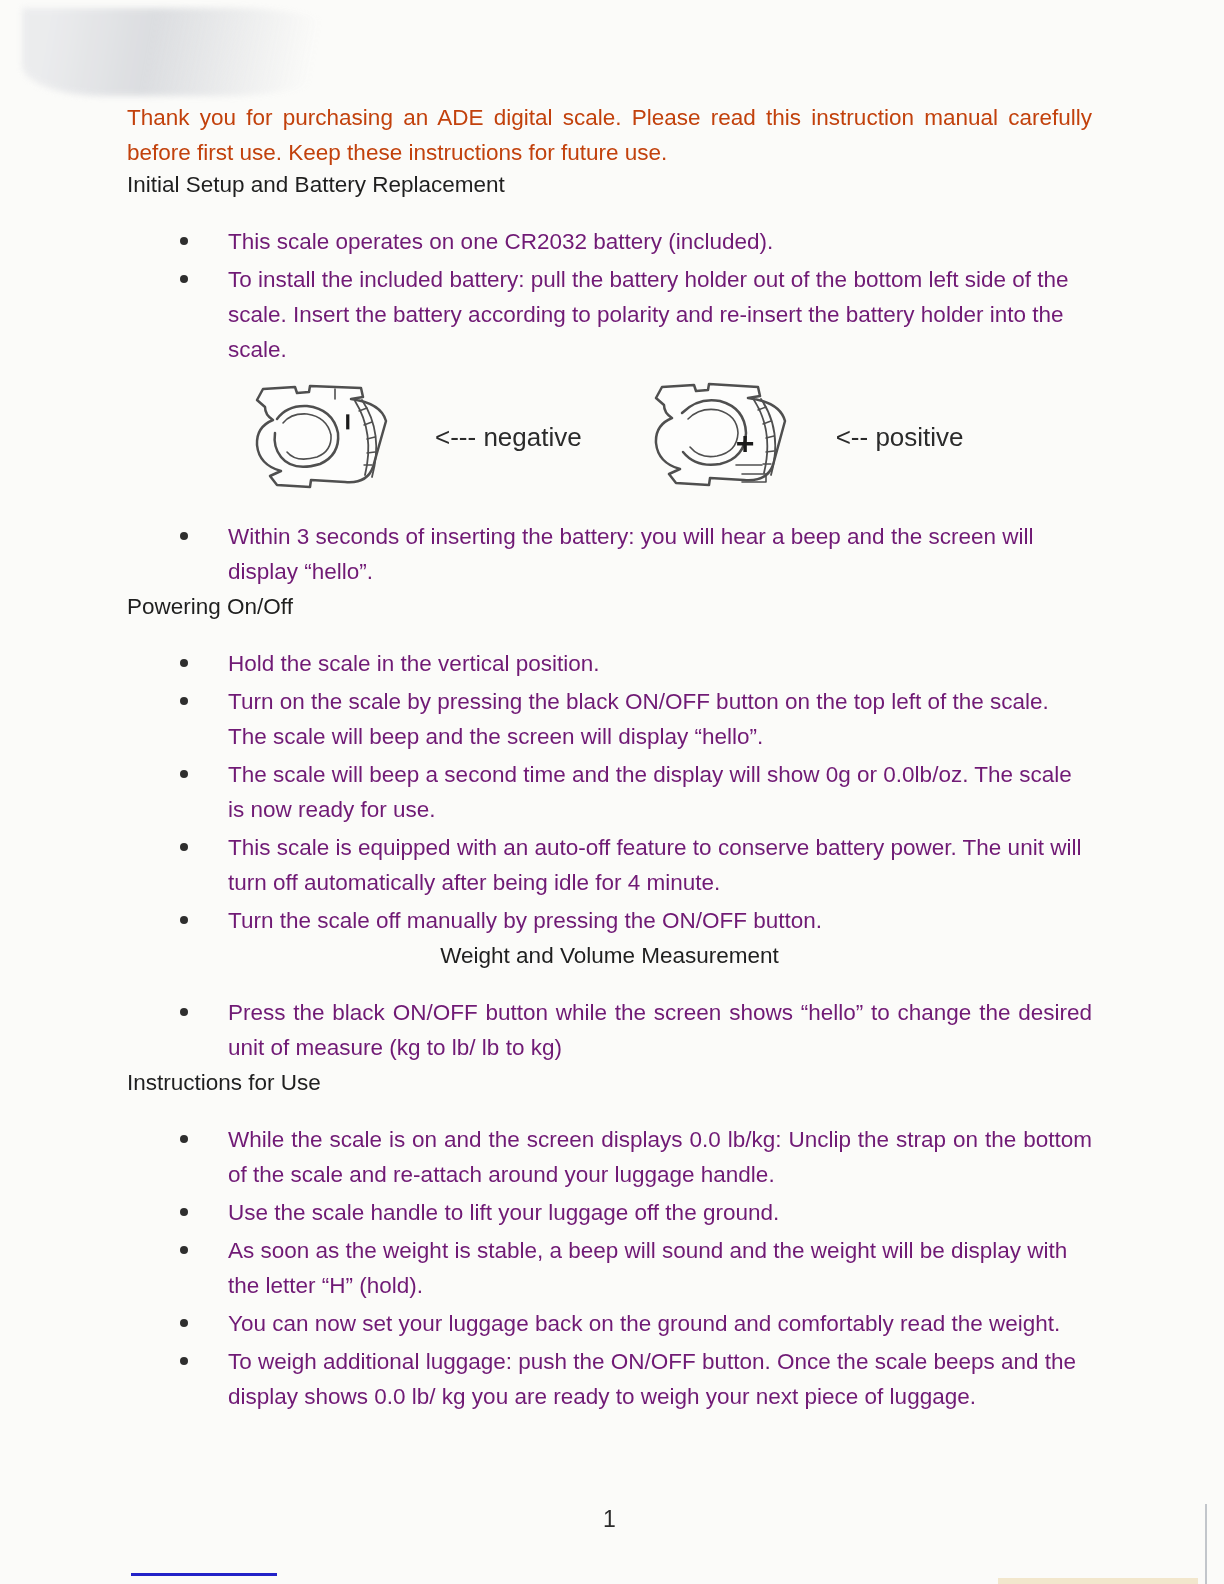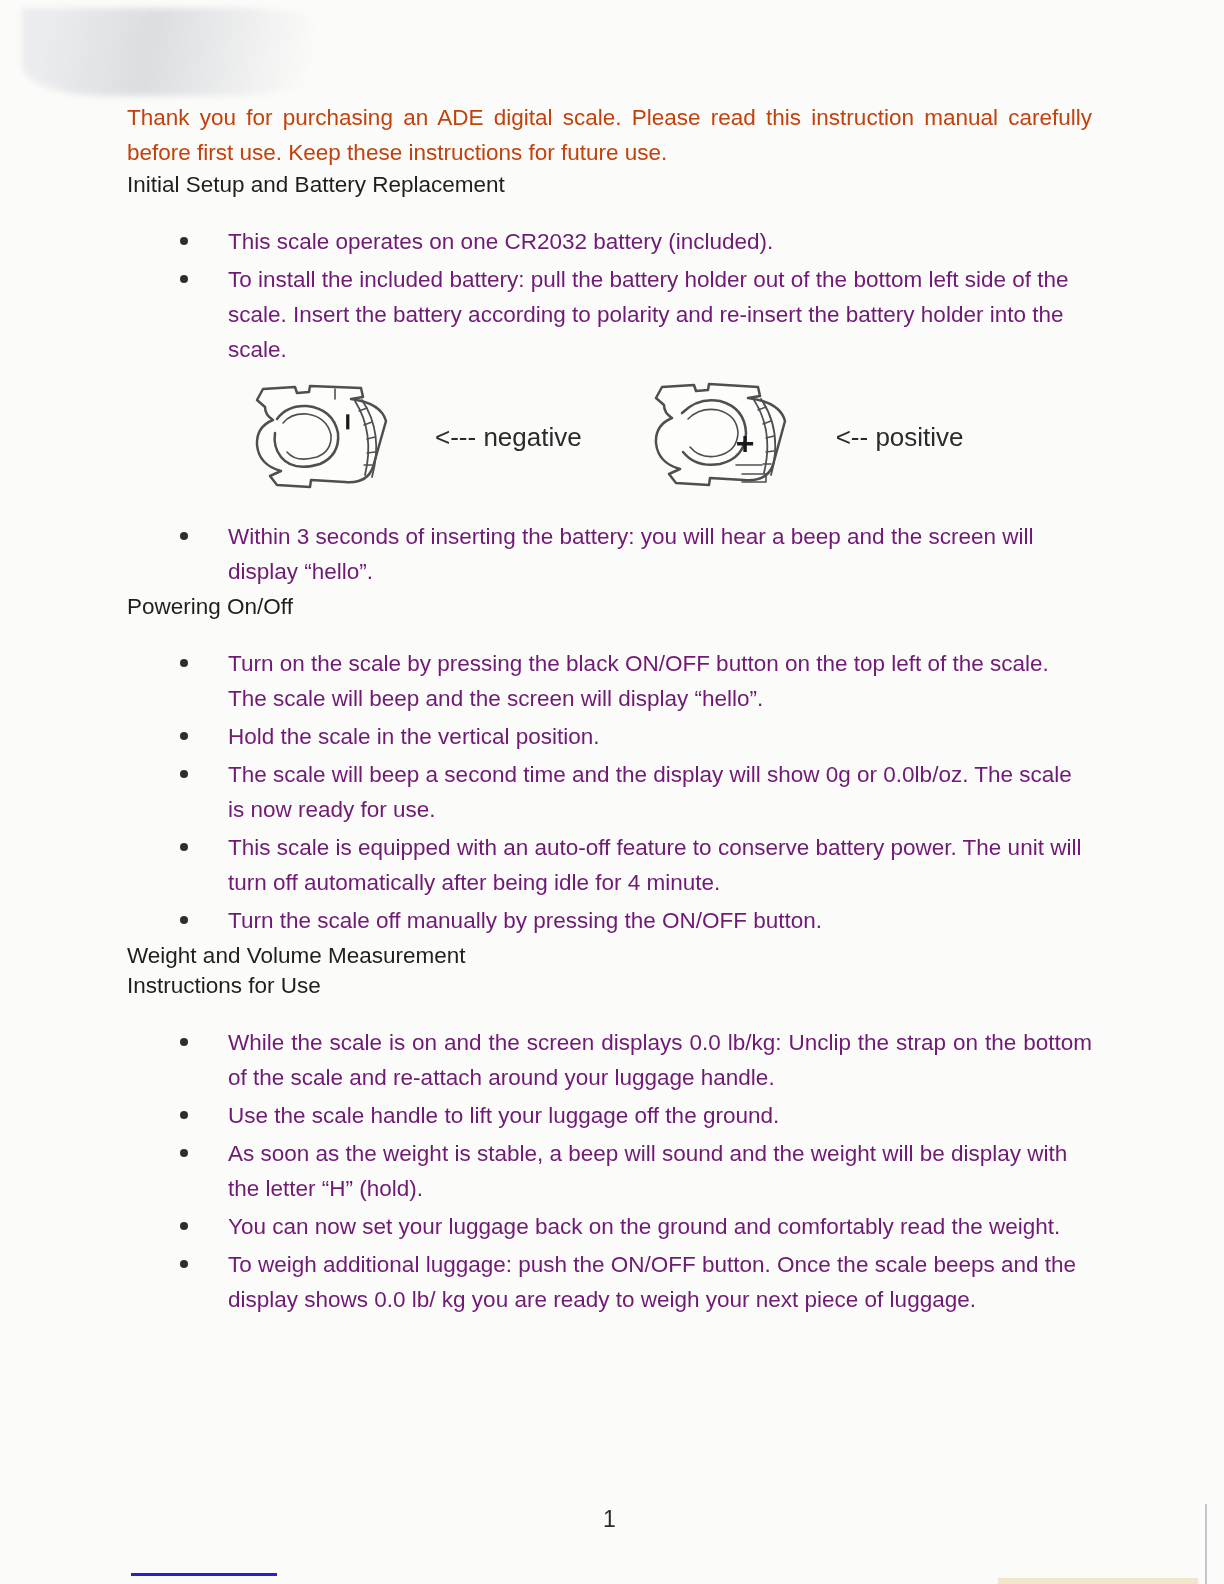--- a/index.html
+++ b/index.html
@@ -12,21 +12,21 @@
     position:absolute; left:22px; top:8px; width:340px; height:88px;
     background:linear-gradient(100deg, #e9eaec 8%, #d6d8dc 38%, rgba(246,246,248,0) 85%);
     border-radius:0 70% 75% 45% / 0 85% 100% 65%;
     filter:blur(3px); opacity:.85;
   }
   .content { position:absolute; left:127px; top:100px; width:965px; }
   .intro { margin:0; font-size:22.5px; line-height:35px; text-align:justify; color:#c2410c; }
   h3.sec { margin:0; font-size:22.5px; line-height:30px; font-weight:normal; color:#1f1f1f; }
   .sec-initial   { margin-top:57px; }
   .sec-powering  { margin-top:66px; }
-  .sec-weight    { margin-top:50px; }
+  .sec-weight    { margin-top:50px;text-align:center; }
   .sec-instructions { margin-top:58px; }
   ul.bullets { list-style:none; margin:24px 0 0 0; padding:0 0 0 101px; }
   ul.tight { margin-top:24px; }
   li.bullet { position:relative; font-size:22.5px; line-height:35px; margin-bottom:3px; color:#701a75; }
   li.bullet::before {
     content:""; position:absolute; left:-48px; top:13px;
     width:8px; height:8px; border-radius:50%; background:#2e2e2e;
   }
   li.just { text-align:justify; }
   .figure-row { display:flex; align-items:center; margin:12px 0 10px 96px; height:116px; }
@@ -97,28 +97,31 @@
       <span class="fig-label">&lt;-- positive</span>
     </div>
   </div>
 
   <ul class="bullets tight">
     <li class="bullet">Within 3 seconds of inserting the battery: you will hear a beep and the screen will display “hello”.</li>
   </ul>
 
   <h3 class="sec sec-powering">Powering On/Off</h3>
   <ul class="bullets tight">
+    <li class="bullet">Hold the scale in the vertical position.</li>
     <li class="bullet">Turn on the scale by pressing the black ON/OFF button on the top left of the scale. The scale will beep and the screen will display “hello”.</li>
-    <li class="bullet">Hold the scale in the vertical position.</li>
     <li class="bullet">The scale will beep a second time and the display will show 0g or 0.0lb/oz. The scale is now ready for use.</li>
     <li class="bullet">This scale is equipped with an auto-off feature to conserve battery power. The unit will turn off automatically after being idle for 4 minute.</li>
     <li class="bullet">Turn the scale off manually by pressing the ON/OFF button.</li>
   </ul>
 
   <h3 class="sec sec-weight">Weight and Volume Measurement</h3>
+  <ul class="bullets tight">
+    <li class="bullet just">Press the black ON/OFF button while the screen shows “hello” to change the desired unit of measure (kg to lb/ lb to kg)</li>
+  </ul>
 
   <h3 class="sec sec-instructions">Instructions for Use</h3>
   <ul class="bullets tight">
     <li class="bullet just">While the scale is on and the screen displays 0.0 lb/kg: Unclip the strap on the bottom of the scale and re-attach around your luggage handle.</li>
     <li class="bullet">Use the scale handle to lift your luggage off the ground.</li>
     <li class="bullet">As soon as the weight is stable, a beep will sound and the weight will be display with the letter “H” (hold).</li>
     <li class="bullet">You can now set your luggage back on the ground and comfortably read the weight.</li>
     <li class="bullet">To weigh additional luggage: push the ON/OFF button. Once the scale beeps and the display shows 0.0 lb/ kg you are ready to weigh your next piece of luggage.</li>
   </ul>
 

